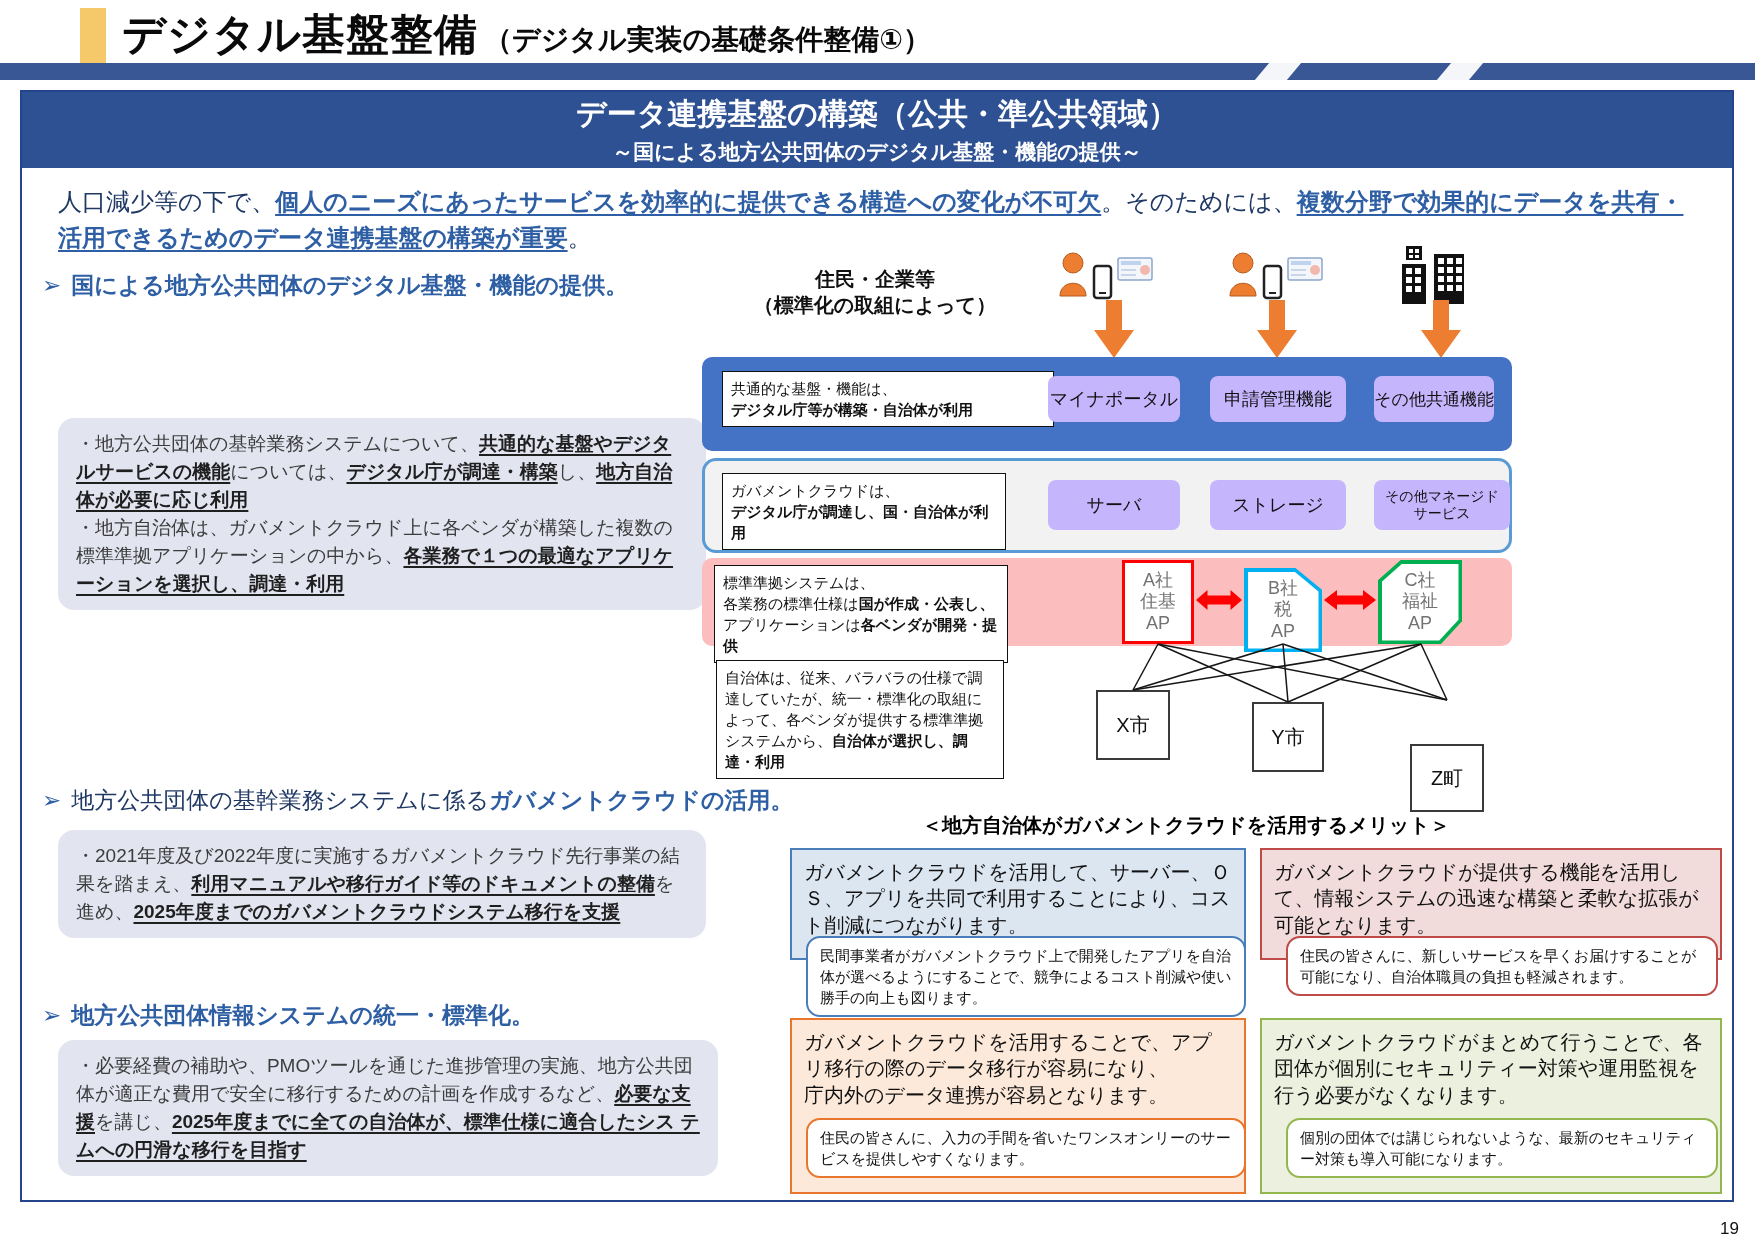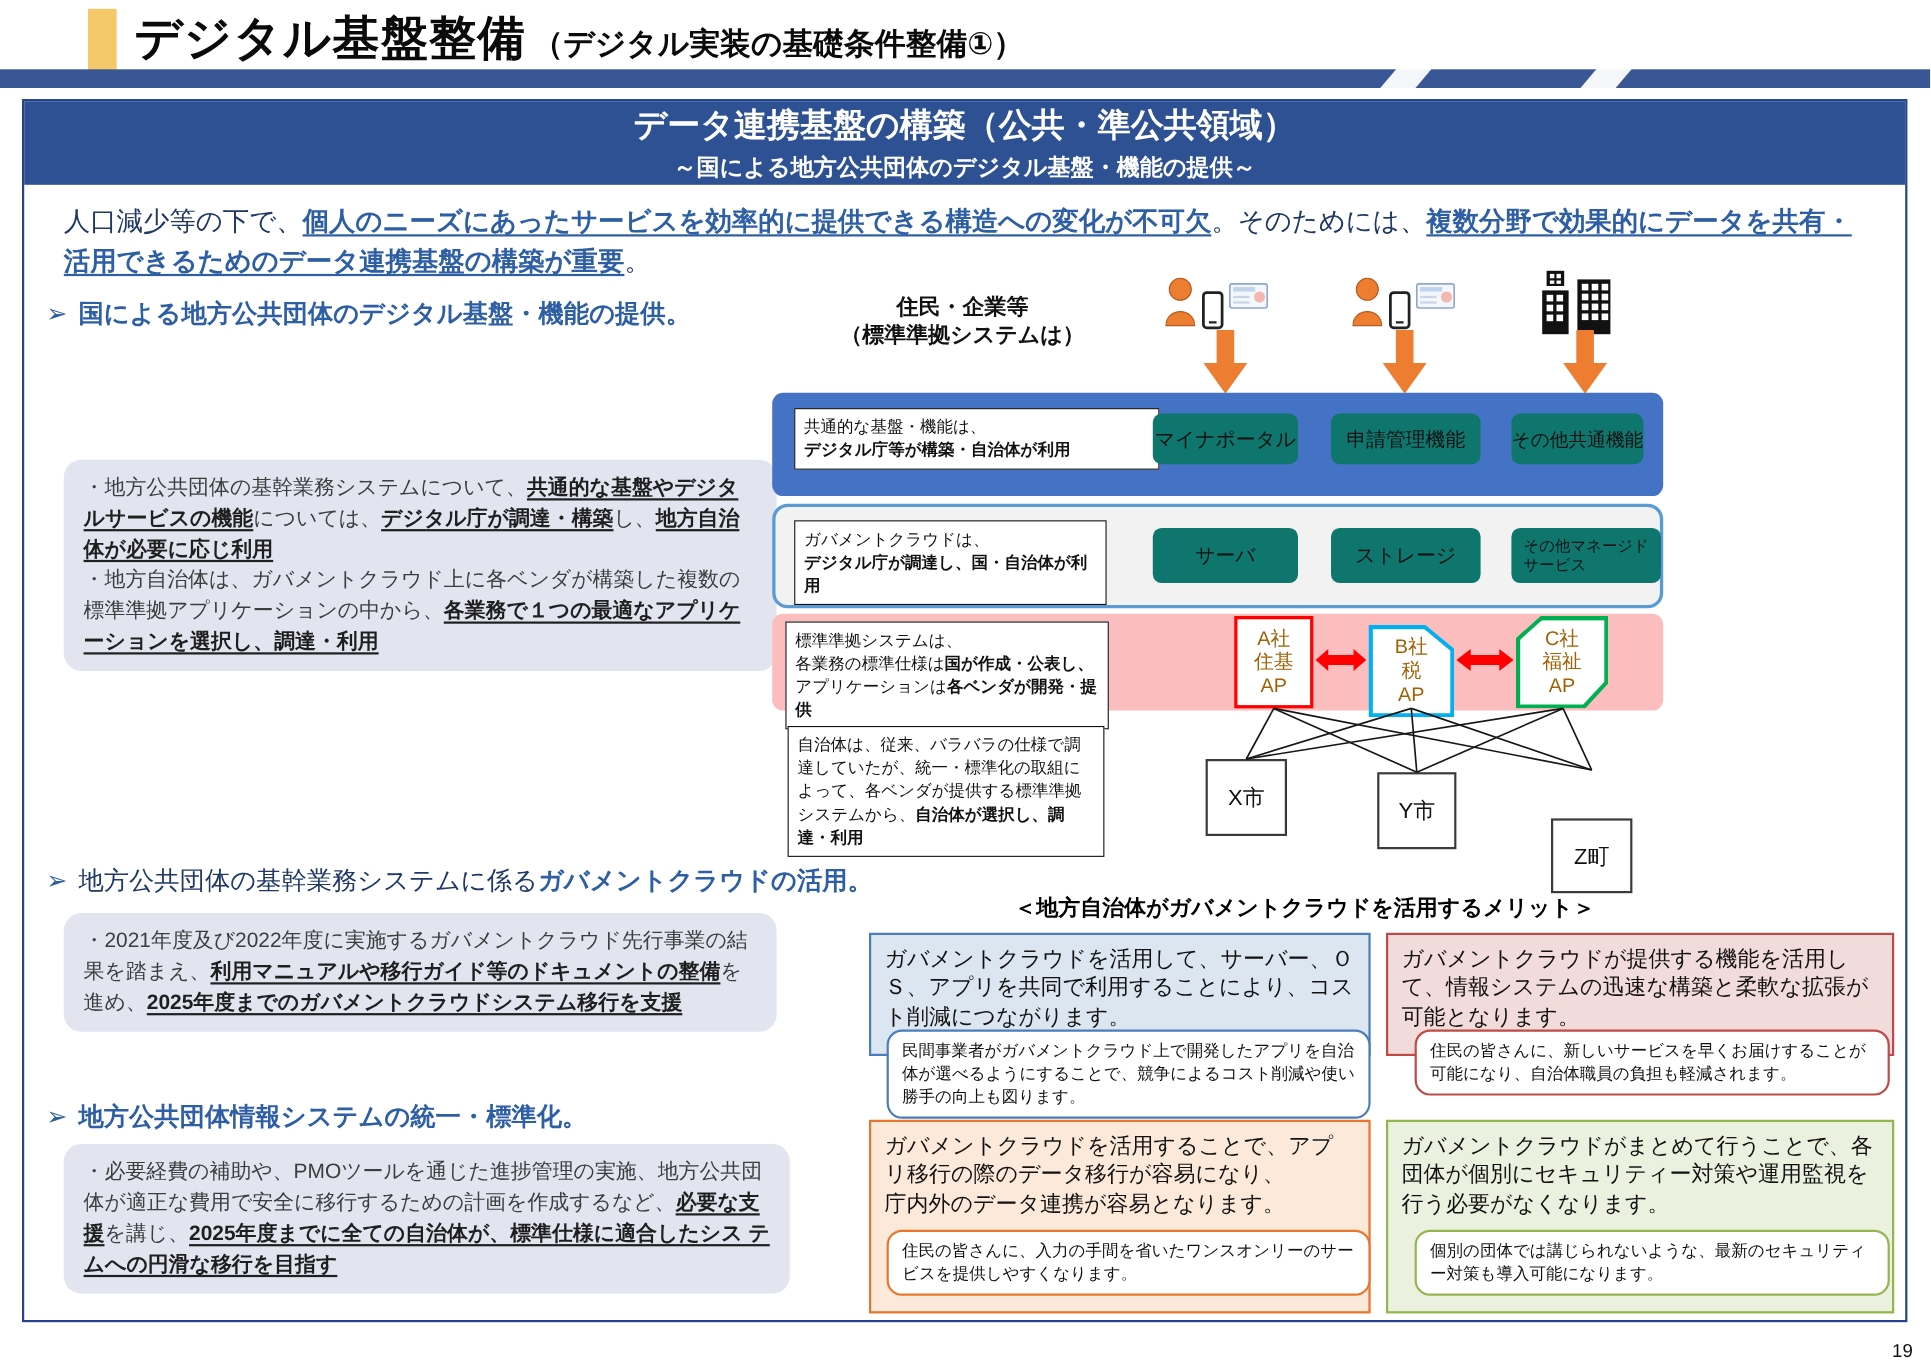--- a/index.html
+++ b/index.html
@@ -32,29 +32,29 @@
   .graybox .b { color: #1f1f1f; font-weight: 700; }
 
   
   .users { text-align: center; font-weight: 700; font-size: 20px; color: #111; line-height: 1.3; }
   .band { border-radius: 10px; }
   .band1 { background: #4472C4; }
   .band2 { background: #F2F2F2; border: 3px solid #5B9BD5; border-radius: 14px; }
   .band3 { background: #FBBDBD; }
   .band-label, .note-box { background: #fff; border: 1.5px solid #111; padding: 6px 8px; font-size: 15px; line-height: 1.4; color: #111; }
   .band-label .b, .note-box .b { font-weight: 700; }
-  .pill { background: #0f766e; border-radius: 8px; display: flex; align-items: center; justify-content: center;
-          text-align: left; font-size: 18px; color: #111; white-space: pre-line; }
+  .pill { background: #c4b5fd; border-radius: 8px; display: flex; align-items: center; justify-content: center;
+          text-align: center; font-size: 18px; color: #111; white-space: pre-line; }
   .pill-small { font-size: 14px; line-height: 1.25; }
   .ap { display: flex; }
   .ap-a { border: 3.5px solid #FF0000; background: #fff; }
   .cut-bg { position: absolute; inset: 0; }
   .cut-fg { position: absolute; inset: 3.5px; background: #fff; }
   .ap-lines { position: relative; z-index: 2; width: 100%; height: 100%; display: flex; flex-direction: column;
-              justify-content: center; font-size: 18px; line-height: 1.2; color: #a16207; text-align: center; }
+              justify-content: center; font-size: 18px; line-height: 1.2; color: #737373; text-align: center; }
   .muni { background: #fff; border: 2px solid #3a3a3a; display: flex; align-items: center; justify-content: center; font-size: 20px; color: #111; }
 
   
   .merit-heading { font-size: 20px; font-weight: 700; color: #000; }
   .merit-box { border: 2.5px solid; z-index: 1; }
   .mb1 { background: #DCE6F1; border-color: #4A7EBB; }
   .mb2 { background: #F2DCDB; border-color: #BE4B48; }
   .mb3 { background: #FDE9D9; border-color: #E8762C; }
   .mb4 { background: #EBF1DE; border-color: #94B64E; }
   .merit-main { font-size: 20px; line-height: 1.32; padding: 9px 12px; color: #111; white-space: pre-line; }
@@ -97,21 +97,21 @@
   </div>
   <div class="abs graybox" style="left:58px;top:830px;width:648px;"><span>・2021年度及び2022年度に実施するガバメントクラウド先行事業の結果を踏まえ、</span><span class="b u">利用マニュアルや移行ガイド等のドキュメントの整備</span><span>を進め、</span><span class="b u">2025年度までのガバメントクラウドシステム移行を支援</span></div>
 
   <div class="abs bullet" style="left:42px;top:1000px;">
     <span class="marker">➢</span><span><span class="b">地方公共団体情報システムの統一・標準化。</span></span>
   </div>
   <div class="abs graybox" style="left:58px;top:1040px;width:660px;"><span>・必要経費の補助や、PMOツールを通じた進捗管理の実施、地方公共団体が適正な費用で安全に移行するための計画を作成するなど、</span><span class="b u">必要な支援</span><span>を講じ、</span><span class="b u">2025年度までに全ての自治体が、標準仕様に適合したシス テムへの円滑な移行を目指す</span></div>
 
   <div class="abs users" style="left:730px;top:266px;width:290px;">
     <div>住民・企業等</div>
-    <div>（標準準拠システムは）</div>
+    <div>（標準化の取組によって）</div>
   </div>
 
   <svg class="abs" style="left:1058px;top:250px;" width="104" height="56" viewBox="0 0 104 56">
     <circle cx="15" cy="13" r="10" fill="#ED7D31" stroke="#B55A1B"></circle>
     <path d="M2 46 C2 29 28 29 28 46 Z" fill="#ED7D31" stroke="#B55A1B"></path>
     <rect x="36" y="16" width="17" height="32" rx="3" fill="#fff" stroke="#222" stroke-width="2.5"></rect>
     <line x1="41" y1="43" x2="48" y2="43" stroke="#222" stroke-width="2"></line>
     <rect x="60" y="8" width="34" height="22" rx="2" fill="#F3F6FB" stroke="#8FA8CC" stroke-width="1.5"></rect>
     <rect x="63" y="11" width="20" height="4" fill="#BFD3EE"></rect>
     <circle cx="87" cy="20" r="5" fill="#F2B8AE"></circle>

